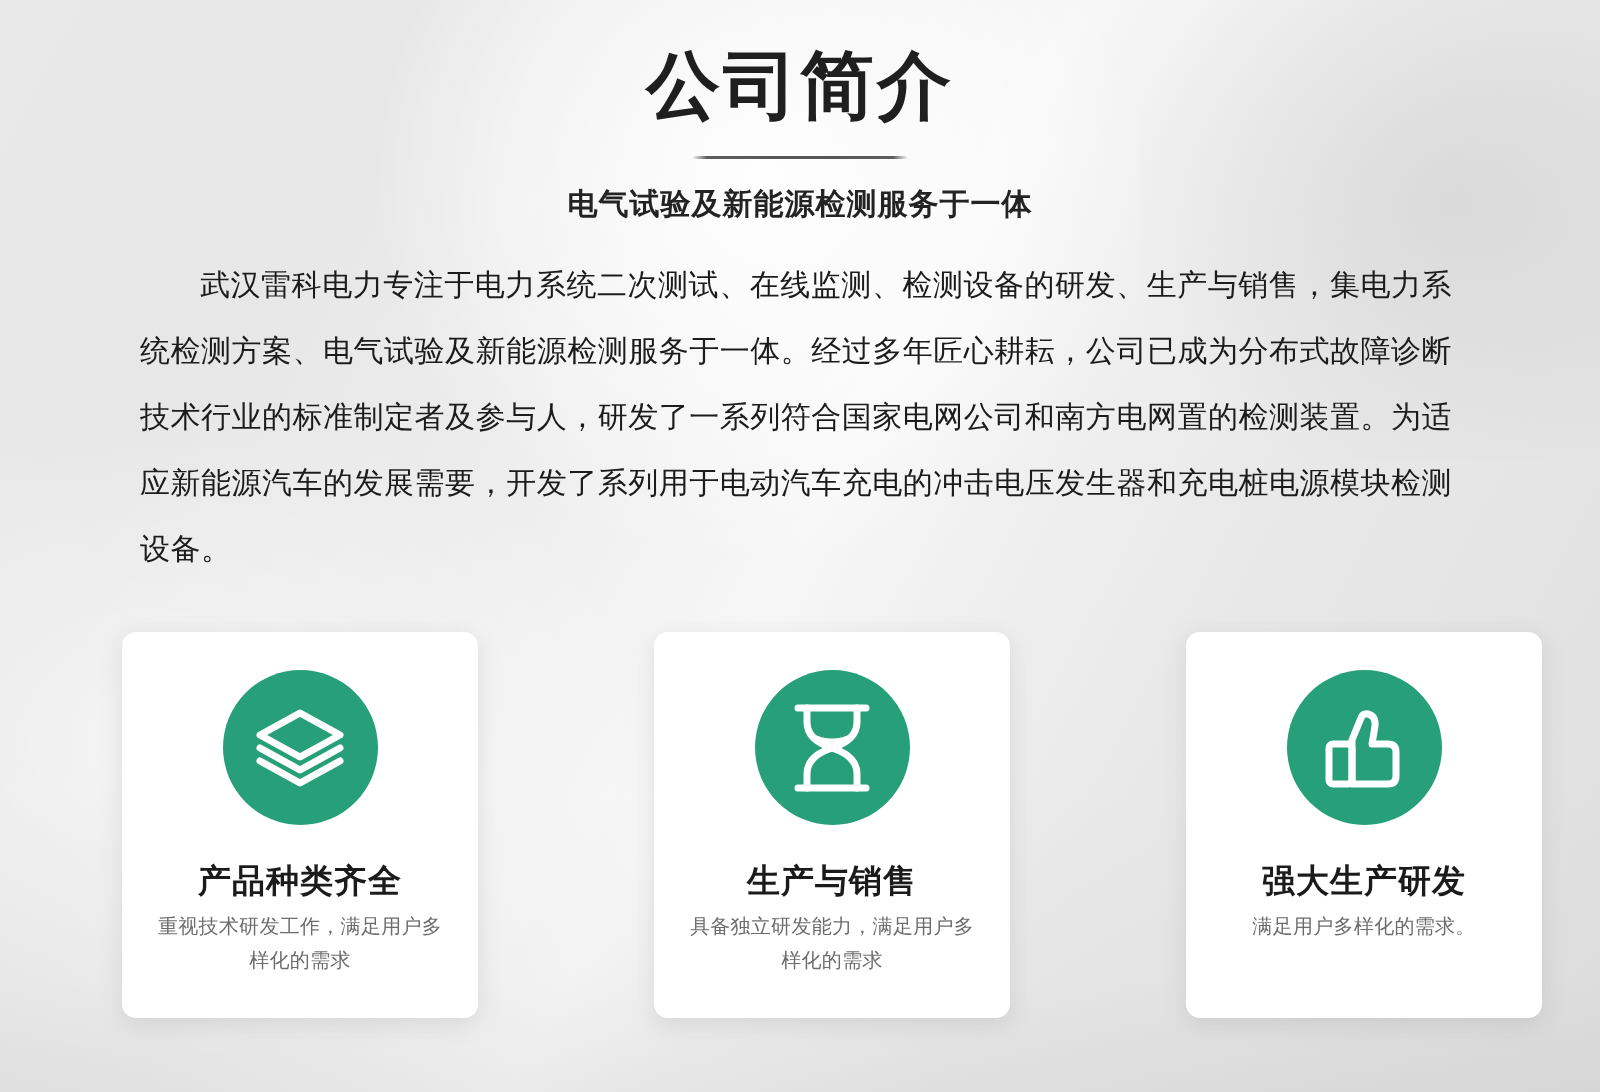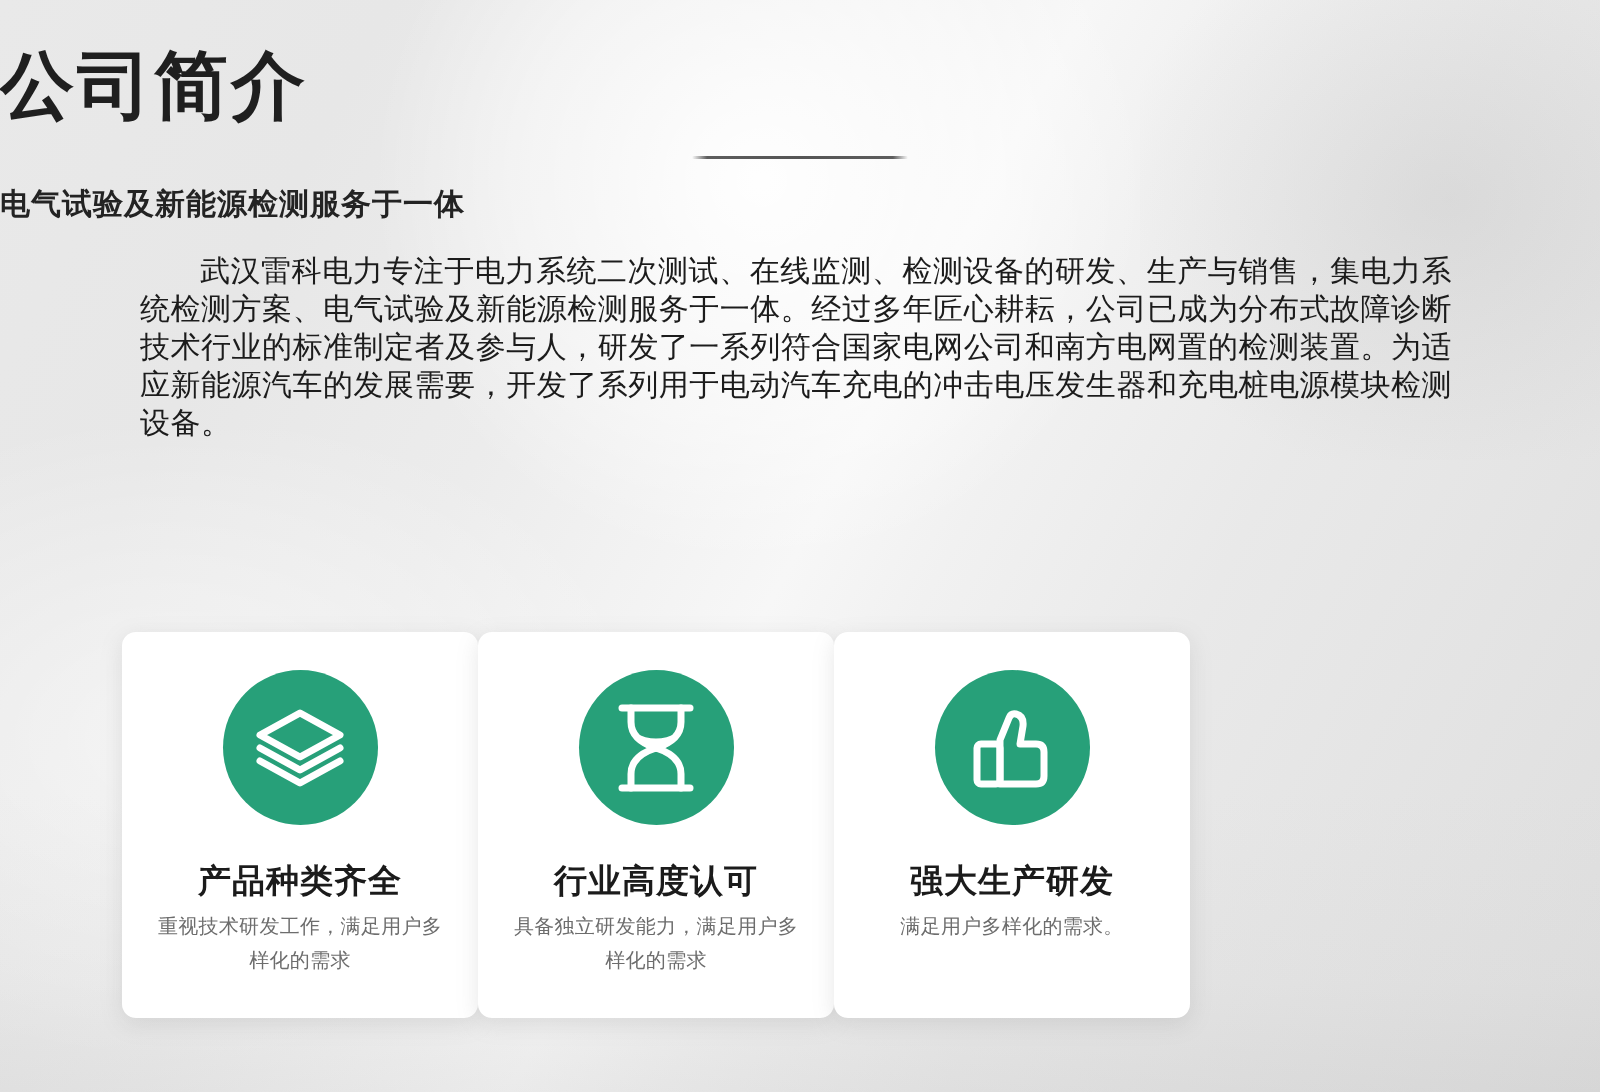--- a/index.html
+++ b/index.html
@@ -76,20 +76,21 @@
     width: 1600px;
     height: 1092px;
   }
 
   
   .heading {
     position: absolute;
     left: 0;
     top: 44px;
     width: 1600px;
+    text-align: center;
   }
   .heading-title {
     font-size: 74px;
     line-height: 84px;
     font-weight: 700;
     color: #1f1f1f;
     letter-spacing: 3px;
     margin: 0;
     font-family: "Liberation Sans", "DejaVu Sans", sans-serif;
   }
@@ -109,36 +110,36 @@
     letter-spacing: 1px;
   }
 
   
   .intro {
     position: absolute;
     left: 140px;
     top: 252px;
     width: 1312px;
     font-size: 30px;
-    line-height: 38px;
+    line-height: 66px;
     color: #1c1c1c;
     text-align: justify;
     text-align-last: left;
     text-indent: 2em;
     letter-spacing: 0.5px;
   }
 
   
   .cards {
     position: absolute;
     left: 122px;
     top: 632px;
     width: 1420px;
     display: flex;
-    justify-content: flex-start;
+    justify-content: space-between;
   }
   .card {
     width: 356px;
     height: 386px;
     background: #ffffff;
     border-radius: 14px;
     box-shadow: 0 6px 22px rgba(120,120,120,0.18);
     display: flex;
     flex-direction: column;
     align-items: center;
@@ -218,21 +219,21 @@
           <svg width="92" height="96" viewBox="0 0 92 96" aria-hidden="true">
             <g fill="none" stroke="#ffffff" stroke-width="7" stroke-linejoin="round" stroke-linecap="round">
               <line x1="12" y1="8" x2="80" y2="8"></line>
               <line x1="12" y1="88" x2="80" y2="88"></line>
               <path d="M21 8 L21 22 Q21 40 46 48 Q71 40 71 22 L71 8"></path>
               <path d="M21 88 L21 74 Q21 56 46 48 Q71 56 71 74 L71 88"></path>
             </g>
             <path d="M25 33 Q46 44 67 33 Q64 46 46 52 Q28 46 25 33 Z" fill="#ffffff"></path>
           </svg>
         </div>
-        <div class="card-title">行业高度认可</div>
+        <div class="card-title">生产与销售</div>
         <div class="card-desc">具备独立研发能力，满足用户多样化的需求</div>
       </div>
 
       <div class="card">
         <div class="card-icon">
           <svg width="96" height="96" viewBox="0 0 96 96" aria-hidden="true">
             <g fill="none" stroke="#ffffff" stroke-width="7" stroke-linejoin="round" stroke-linecap="round">
               <path d="M36 44 L36 84 L72 84 Q80 84 80 76 L80 52 Q80 44 72 44 L56 44 L59 26 Q60 16 52 14 Q47 13 45 18 L36 40 Z"></path>
               <rect x="13" y="44" width="23" height="40" rx="4"></rect>
             </g>

